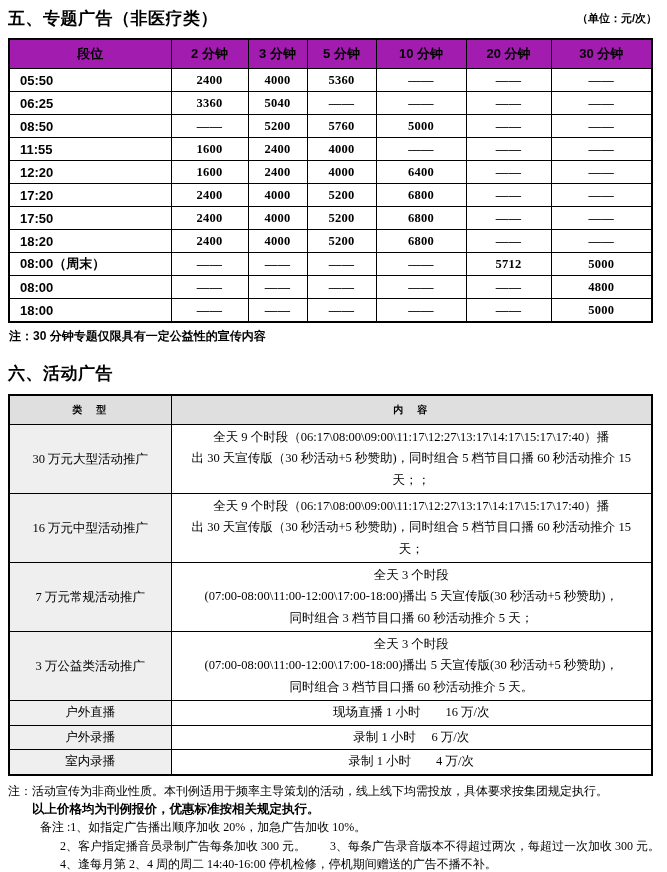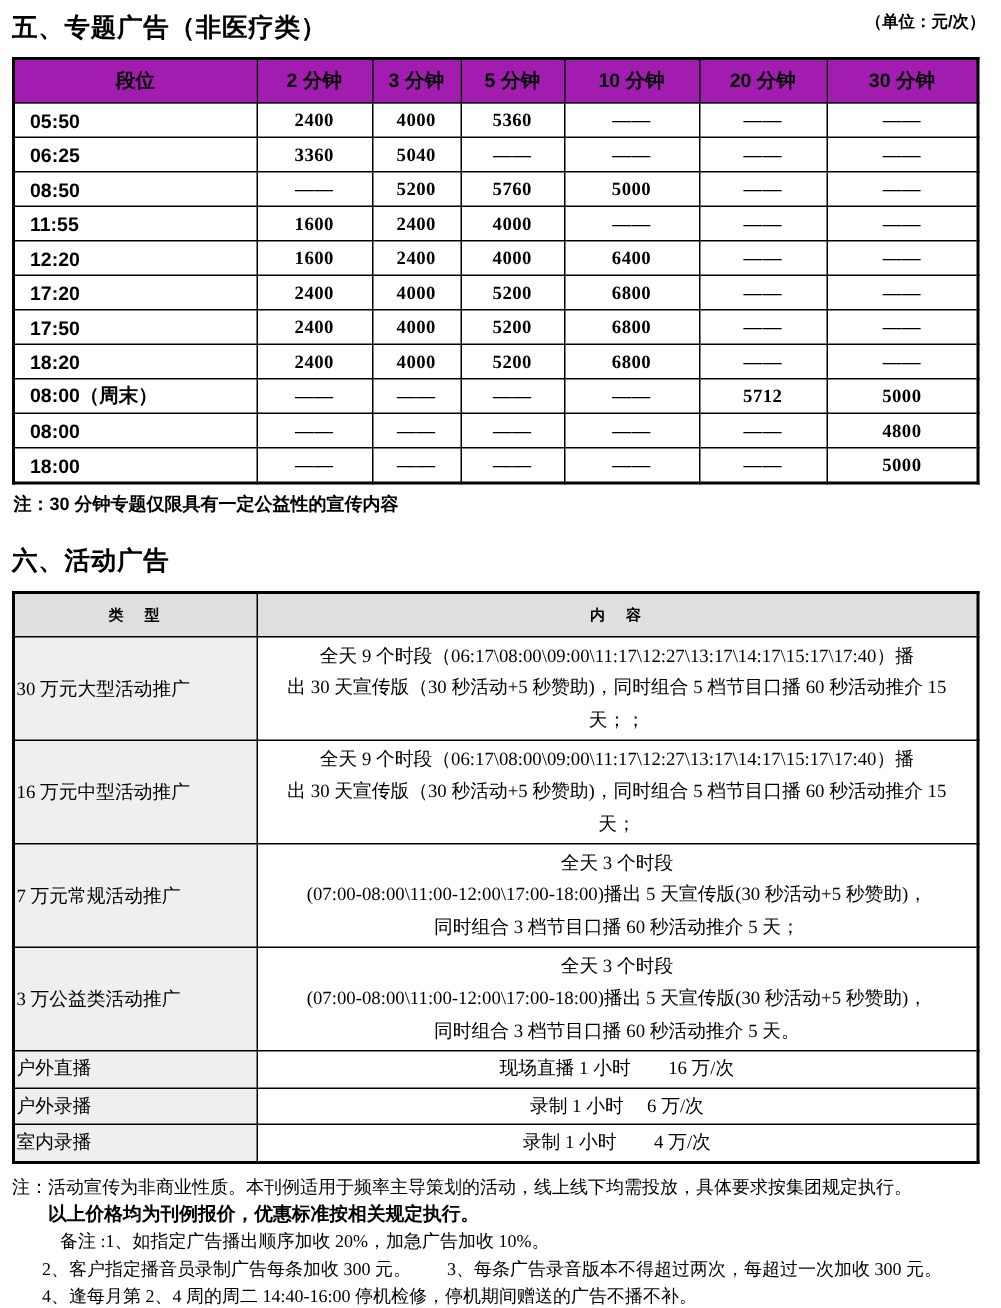--- a/index.html
+++ b/index.html
@@ -5,21 +5,21 @@
   html,body { margin:0; padding:0; }
   body {
     width:667px; height:872px;
     background:#ffffff; color:#000;
     font-family:"Liberation Serif", serif;
     overflow:hidden;
   }
   .page { padding:5px 8px 0 8px; }
 
   
-  .sec5-head { display:flex; justify-content:space-between; align-items:flex-start; margin:2px 0 8px 0; }
+  .sec5-head { display:flex; justify-content:space-between; align-items:center; margin:2px 0 8px 0; }
   .sec-title { font-family:"Liberation Sans", sans-serif; font-weight:bold; font-size:17px; letter-spacing:0.5px; }
   .unit { font-family:"Liberation Sans", sans-serif; font-weight:bold; font-size:11px; padding-right:2px; }
 
   table { border-collapse:collapse; table-layout:fixed; }
   .t1 { width:643px; border:2px solid #000; }
   .t1 th {
     background:#a21caf; font-family:"Liberation Sans", sans-serif;
     font-size:13px; height:26px; border:1px solid #000; font-weight:bold;
   }
   .t1 td { border:1px solid #000; height:20px; text-align:center; font-size:12.5px; font-weight:bold; }
@@ -29,32 +29,32 @@
   .t1-note { font-family:"Liberation Sans", sans-serif; font-weight:bold; font-size:12px; margin:5px 0 0 1px; }
 
   .sec6-title { margin-top:17px; }
 
   .t2 { width:643px; border:2px solid #000; margin-top:9px; }
   .t2 th {
     background:#dfdfdf; font-family:"Liberation Sans", sans-serif;
     font-size:10px; height:26px; border:1px solid #000; font-weight:bold; letter-spacing:2px;
   }
   .t2 td { border:1px solid #000; font-size:12.5px; vertical-align:middle; }
-  .t2 td.type { background:#efefef; text-align:left; width:162px; }
+  .t2 td.type { background:#efefef; text-align:center; width:162px; }
   .t2 td.content { text-align:center; padding:1px 5px; }
   .t2 tr.big td { height:66px; }
   .t2 tr.small td { height:21px; }
   .t2 .line { line-height:21.5px; }
 
   .footnotes { margin-top:6px; font-size:12px; }
   .fn { line-height:18.4px; white-space:nowrap; }
   .fn.n0 { margin-left:0; }
   .fn.b  { margin-left:24px; font-family:"Liberation Sans", sans-serif; font-weight:bold; font-size:12.5px; }
   .fn.n1 { margin-left:32px; }
-  .fn.n2 { margin-left:20px; }
+  .fn.n2 { margin-left:52px; }
 </style>
 </head>
 <body>
 
 <div class="page">
 
   <div class="sec5-head">
     <span class="sec-title">五、专题广告（非医疗类）</span>
     <span class="unit">（单位：元/次）</span>
   </div>

